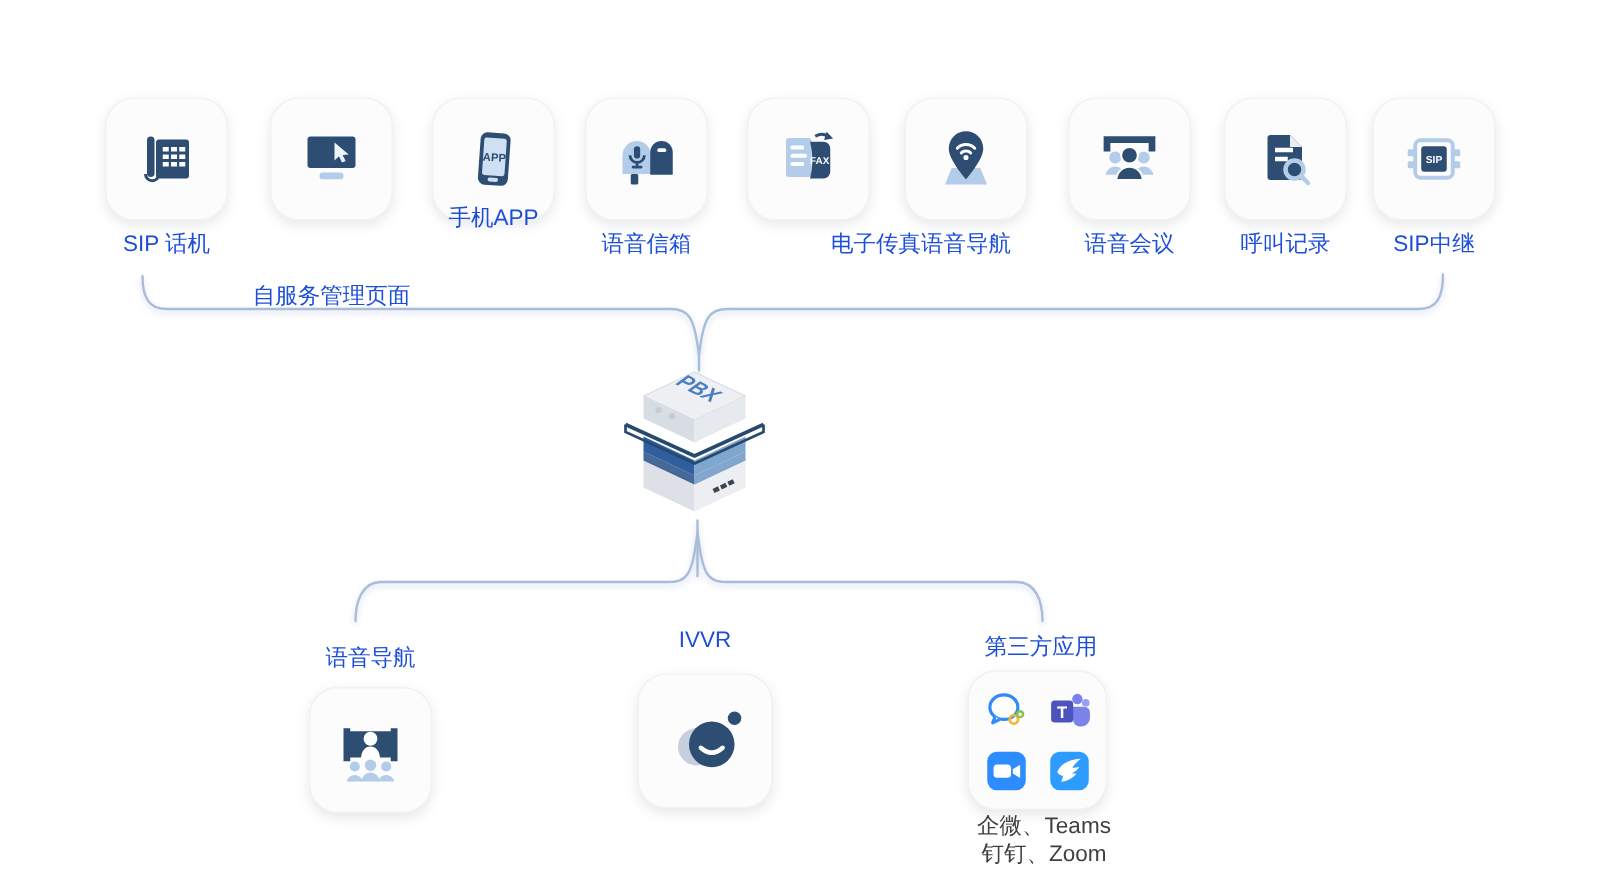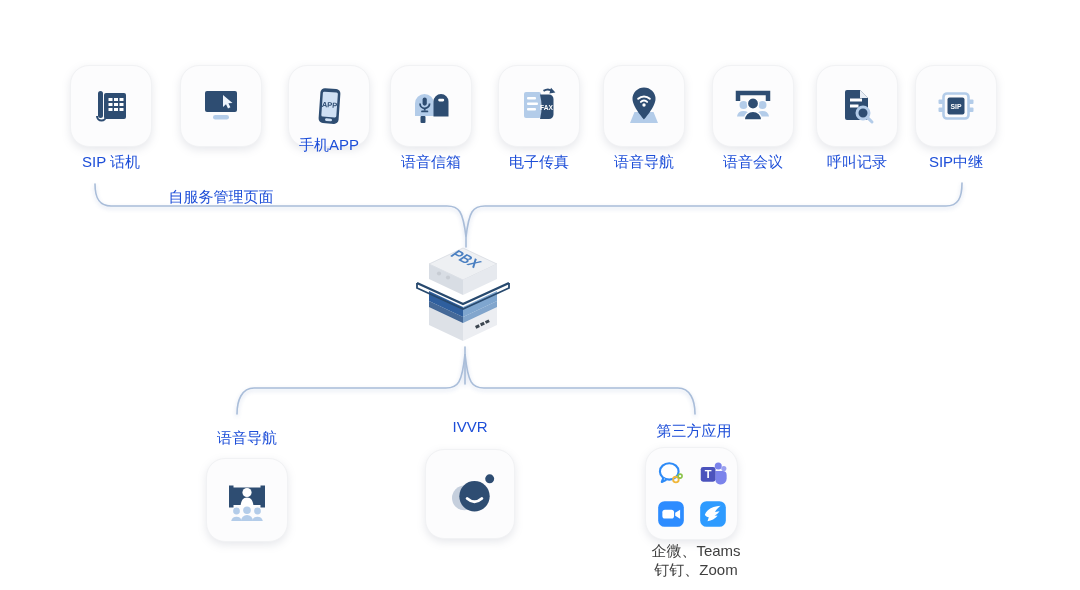--- a/index.html
+++ b/index.html
@@ -126,21 +126,21 @@
       <rect x="9" y="10" width="17" height="26" rx="2" fill="#b3cce9"></rect>
       <rect x="12" y="15" width="9" height="2.6" rx="1" fill="#ffffff"></rect>
       <rect x="12" y="20.5" width="11" height="2.6" rx="1" fill="#ffffff"></rect>
       <rect x="12" y="26" width="9" height="2.6" rx="1" fill="#ffffff"></rect>
       <path d="M25 12.5 h9 a4.5 4.5 0 0 1 4.5 4.5 v15.5 a4.5 4.5 0 0 1 -4.5 4.5 h-9 c2 -8 2 -16.5 0 -24.5 z" fill="#2e4d72"></path>
       <text x="31.5" y="27.5" font-size="6.6" font-weight="bold" fill="#ffffff" text-anchor="middle">FAX</text>
       <path d="M28.5 8.8 q5.5 -3.2 9.5 1.2" fill="none" stroke="#2e4d72" stroke-width="2"></path>
       <path d="M36 5.8 l4.4 4.6 -6 1 z" fill="#2e4d72"></path>
     </svg>
   </div>
-  <div class="lbl" style="left:464px; top:153px;">电子传真</div>
+  <div class="lbl" style="left:464px; top:153px;text-align:right;">电子传真</div>
 
   <div class="card" style="left:603px; top:65px; width:82px; height:82px;">
     <svg width="48" height="48" viewBox="0 0 48 48">
       <path d="M10 41 L38 41 L33.5 30 L14.5 30 Z" fill="#b3cce9"></path>
       <path d="M24 5.5 a11.5 11.5 0 0 1 11.5 11.5 c0 7.8 -11.5 20.5 -11.5 20.5 s-11.5 -12.7 -11.5 -20.5 A11.5 11.5 0 0 1 24 5.5 z" fill="#2e4d72"></path>
       <path d="M18.2 16.8 a8.2 8.2 0 0 1 11.6 0" fill="none" stroke="#ffffff" stroke-width="2" stroke-linecap="round"></path>
       <path d="M20.9 19.9 a4.4 4.4 0 0 1 6.2 0" fill="none" stroke="#ffffff" stroke-width="2" stroke-linecap="round"></path>
       <circle cx="24" cy="23" r="1.7" fill="#ffffff"></circle>
     </svg>
   </div>

